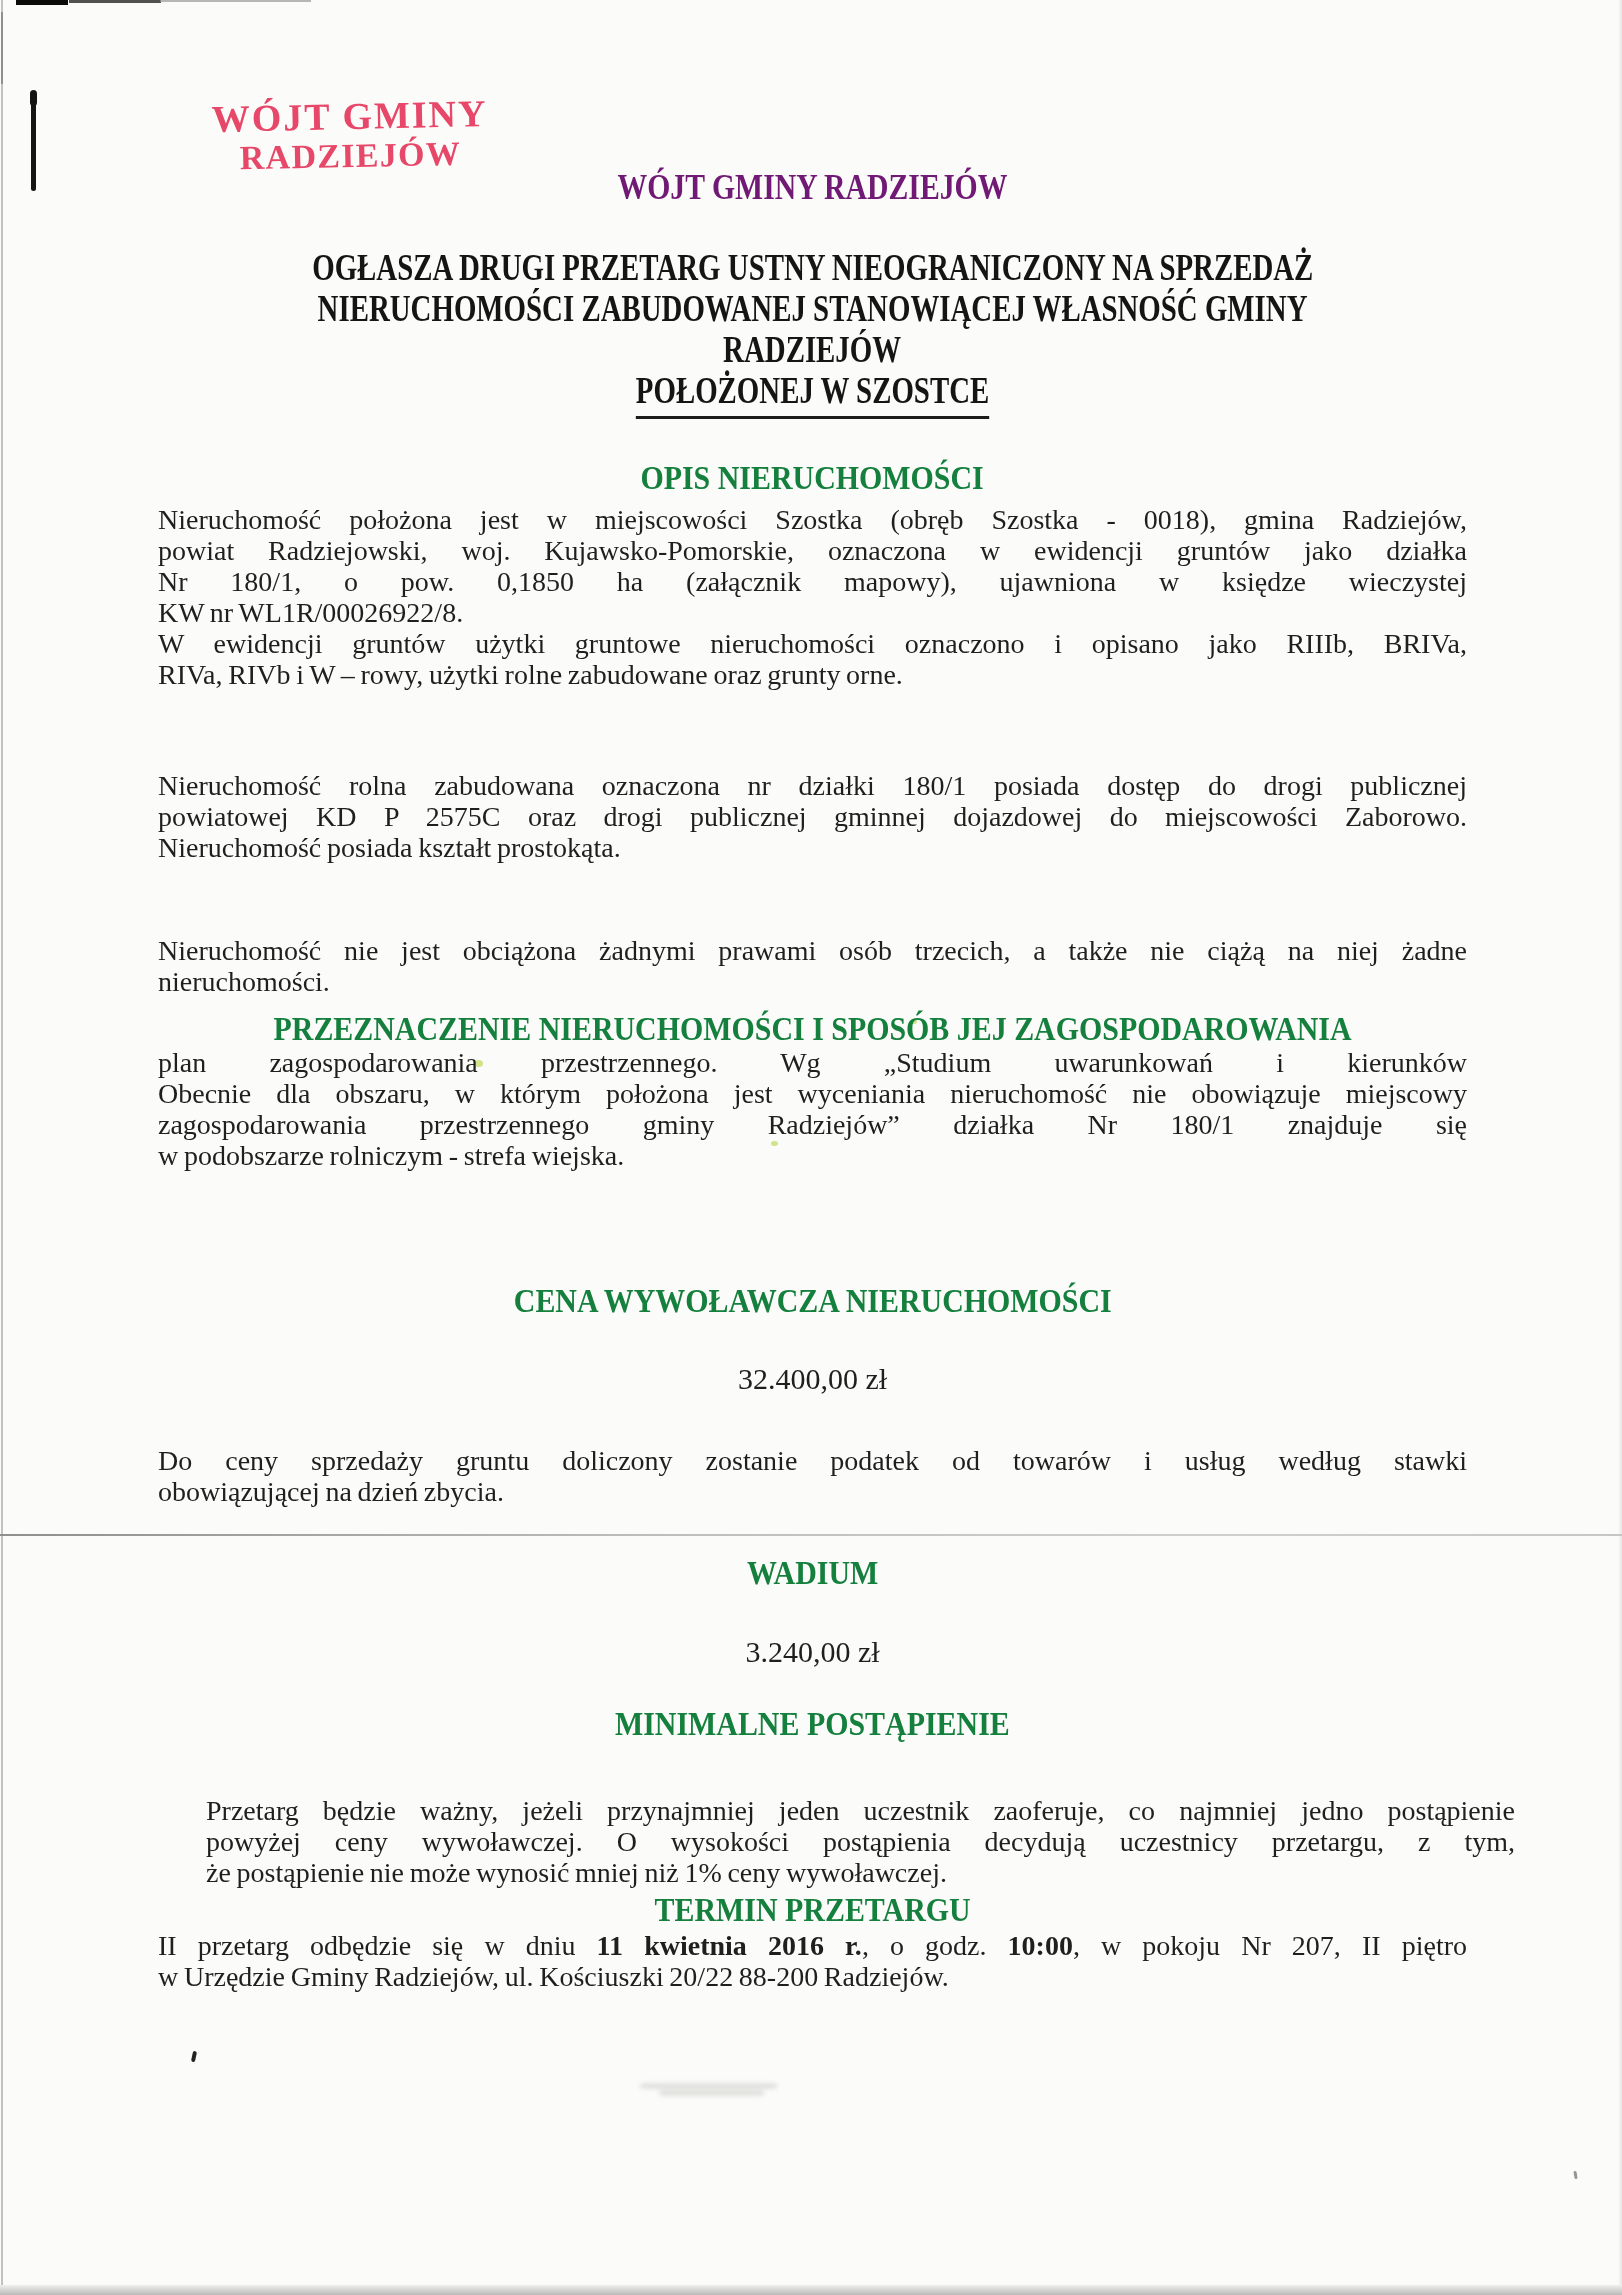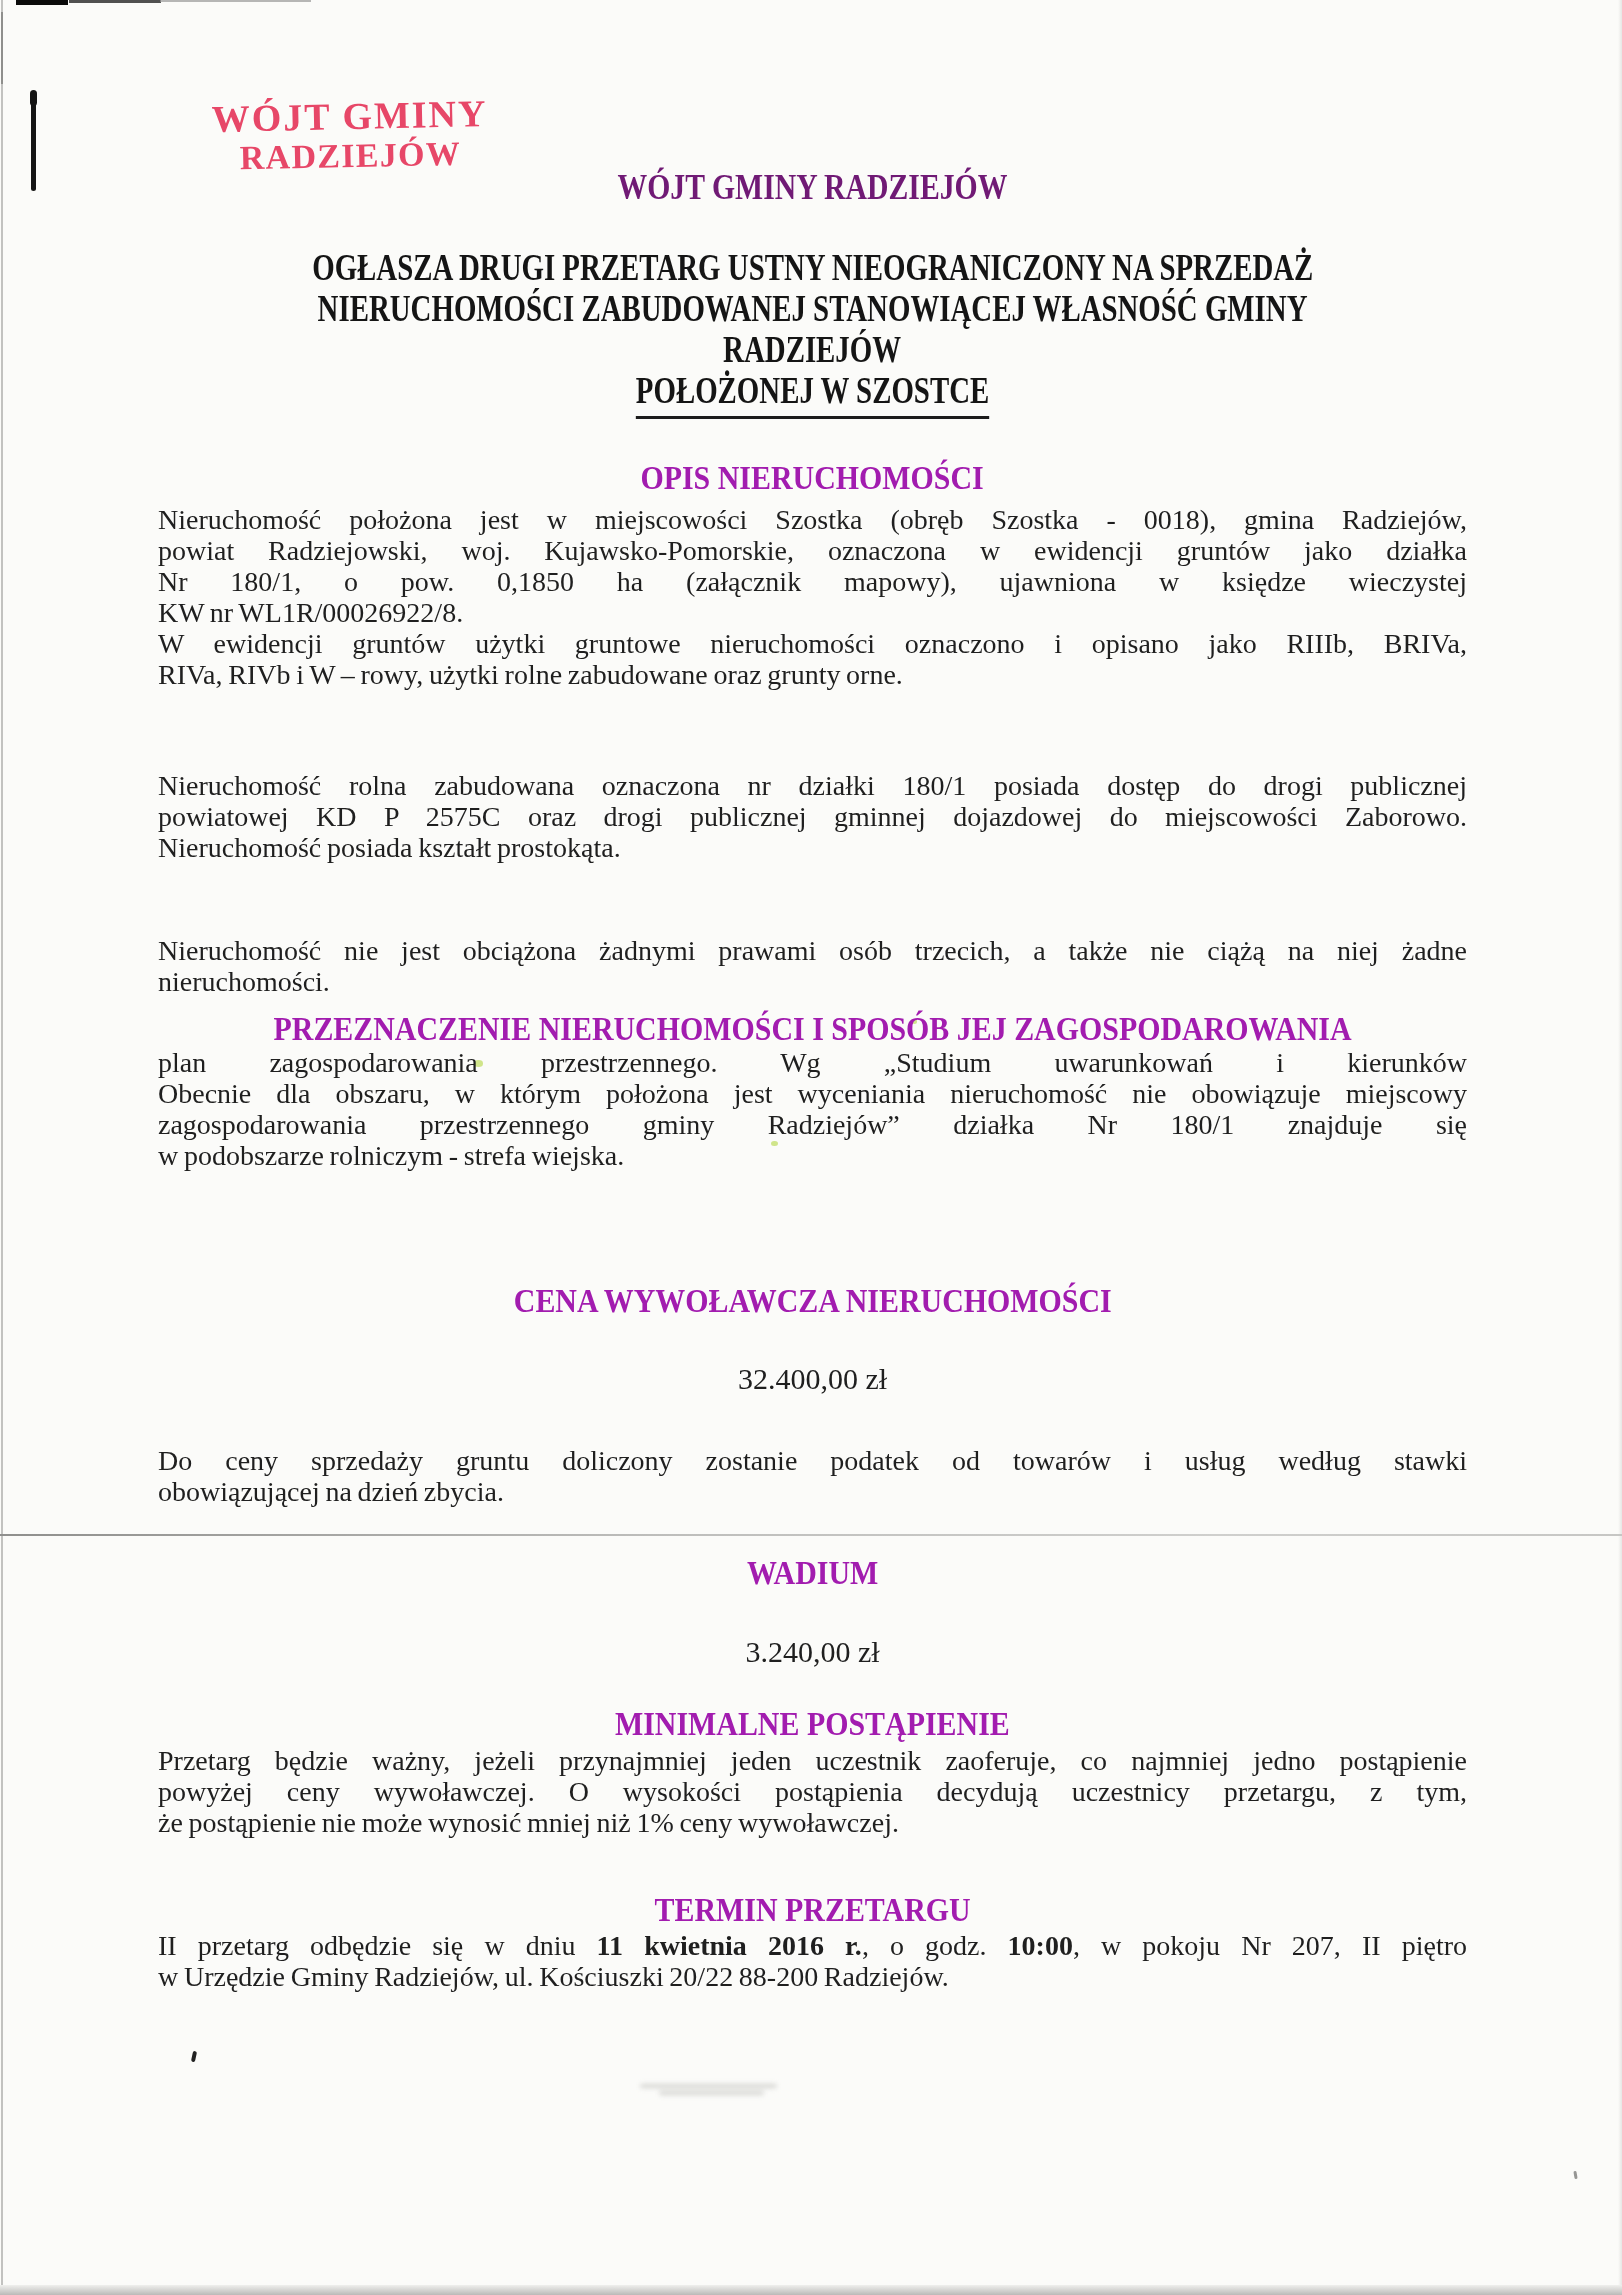--- a/index.html
+++ b/index.html
@@ -39,21 +39,21 @@
   
   .doc-header{position:absolute;left:158px;top:168px;width:1309px;text-align:center;
     font-weight:bold;font-size:35px;line-height:39px;color:#701a75;white-space:nowrap;}
   .doc-header .cond{transform:scaleX(0.85);}
   .title-block{position:absolute;left:158px;top:247px;width:1309px;text-align:center;
     font-weight:bold;font-size:37px;line-height:41px;color:#151515;white-space:nowrap;}
   .title-block .cond{transform:scaleX(0.78);}
   .cond{display:inline-block;transform:scaleX(0.88);transform-origin:50% 50%;}
   .underl{border-bottom:3.3px solid #1c1c1c;padding-bottom:4.6px;}
   .heading{position:absolute;left:158px;width:1309px;text-align:center;
-    font-weight:bold;font-size:34px;line-height:39px;color:#a21caf;white-space:nowrap;}
+    font-weight:bold;font-size:34px;line-height:39px;color:#15803d;white-space:nowrap;}
   .price{position:absolute;left:158px;width:1309px;text-align:center;font-size:30px;line-height:33px;}
   
   .para{position:absolute;left:158px;width:1309px;font-size:28px;line-height:31px;word-spacing:-1.3px;}
   .ln{text-align:justify;text-align-last:justify;}
   .ln.last{text-align-last:left;}
   .bold-part{font-weight:bold;}
 </style>
 </head>
 <body>
 
@@ -135,21 +135,21 @@
   <div class="divider-line"></div>
 
   <div class="heading" style="top:1553px;">
     <span class="cond">WADIUM</span>
   </div>
   <div class="price" style="top:1635px;">3.240,00 zł</div>
 
   <div class="heading" style="top:1704px;">
     <span class="cond">MINIMALNE POSTĄPIENIE</span>
   </div>
-  <div class="para" style="top:1745px;">
+  <div class="para" style="top:1795px;margin-left:48px;">
       <div class="ln">Przetarg będzie ważny, jeżeli przynajmniej jeden uczestnik zaoferuje, co najmniej jedno postąpienie</div>
       <div class="ln">powyżej ceny wywoławczej. O wysokości postąpienia decydują uczestnicy przetargu, z tym,</div>
       <div class="ln last">że postąpienie nie może wynosić mniej niż 1% ceny wywoławczej.</div>
     </div>
 
   <div class="heading" style="top:1890px;">
     <span class="cond">TERMIN PRZETARGU</span>
   </div>
   <div class="para" style="top:1930px;">
     <div class="ln"><span>II przetarg odbędzie się w dniu </span><span class="bold-part">11 kwietnia 2016 r.</span><span>, o godz. </span><span class="bold-part">10:00</span><span>, w pokoju Nr 207, II piętro</span></div>

